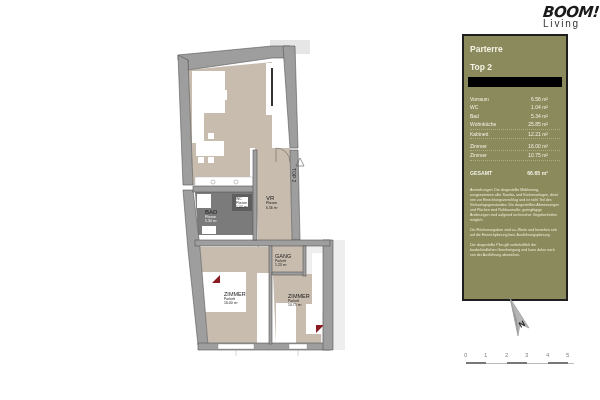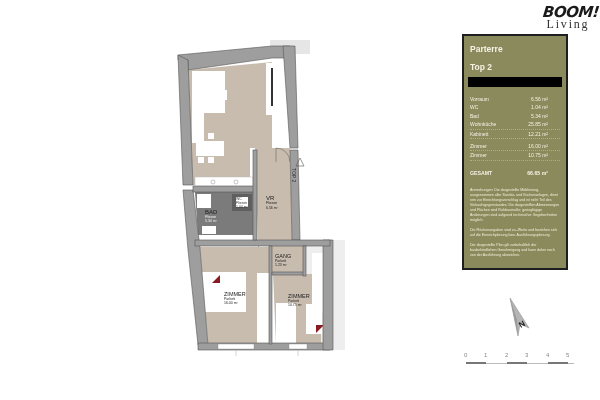--- a/index.html
+++ b/index.html
@@ -2,24 +2,24 @@
 <html><head>
 <meta charset="utf-8">
 <style>
   * { box-sizing: border-box; margin: 0; padding: 0; }
   html, body { width: 600px; height: 400px; background: #ffffff; overflow: hidden; }
   body { position: relative; font-family: "Liberation Sans", sans-serif; }
 
   
   .logo { position: absolute; left: 543px; top: 4px; width: 52px; text-align: center; }
   .logo-main { font-family: "DejaVu Sans", sans-serif; font-weight: bold; font-style: italic; font-size: 15px; color: #1a1a1a; letter-spacing: -0.5px; transform: skewX(-6deg); display: block; line-height: 16px; }
-  .logo-sub { font-family: Liberation Serif, serif; font-size: 12px; letter-spacing: 1.8px; color: #333; display: block; text-align: center; padding-right: 2px; line-height: 8px; }
-
-  
-  .panel { position: absolute; left: 462px; top: 34px; width: 106px; height: 236px; background: #8a8a5c; border: 2px solid #1e1e1e; color: #f4f2e4; padding: 6px 6px 0 6px; }
+  .logo-sub { font-family: Liberation Sans, sans-serif; font-size: 10px; letter-spacing: 1.8px; color: #333; display: block; text-align: left; padding-right: 2px; line-height: 8px; }
+
+  
+  .panel { position: absolute; left: 462px; top: 34px; width: 106px; height: 267px; background: #8a8a5c; border: 2px solid #1e1e1e; color: #f4f2e4; padding: 6px 6px 0 6px; }
   .panel-floor { font-size: 8.5px; font-weight: bold; line-height: 10px; margin-top: 2px; }
   .panel-unit { font-size: 8.5px; font-weight: bold; line-height: 10px; margin-top: 8px; }
   .panel-redacted { height: 10px; background: #000; margin-top: 5px; margin-left: -2px; margin-right: -2px; }
   .rooms { margin-top: 8px; }
   .room-row { display: flex; justify-content: space-between; font-size: 5px; line-height: 8.4px; padding-right: 12px; }
   .room-row.sep { border-bottom: 1px dotted rgba(240,240,220,0.35); }
   .room-row.gap { margin-top: 3px; }
   .total-row { display: flex; justify-content: space-between; font-size: 5.2px; font-weight: bold; margin-top: 9px; padding-right: 12px; }
   .notes { margin-top: 12px; font-size: 3.6px; line-height: 5px; color: #f0eed8; }
   .notes p { margin-bottom: 5px; }

